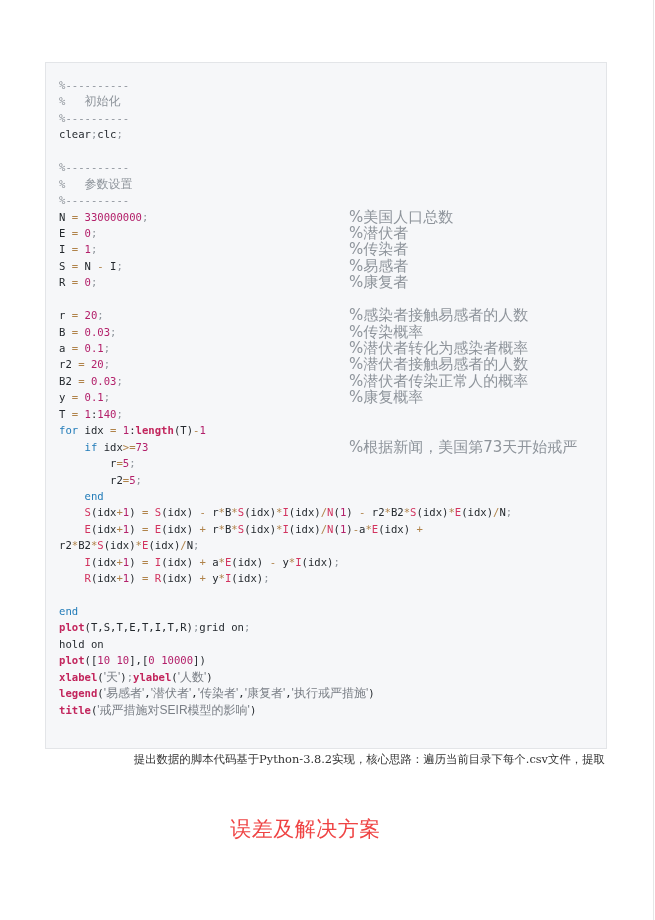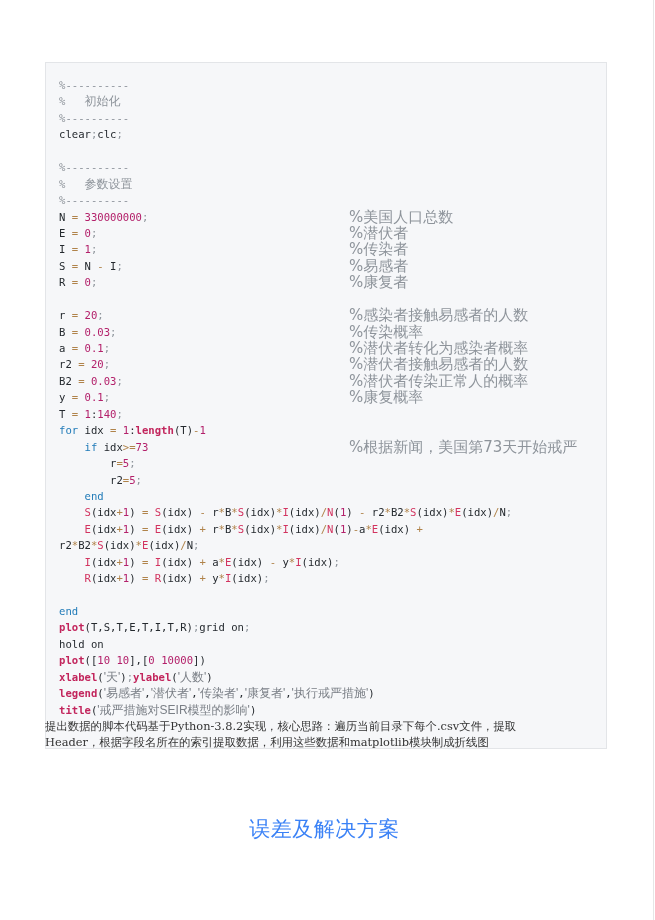--- a/index.html
+++ b/index.html
@@ -26,35 +26,34 @@
   .kw { color:#1f7ab8;margin-top:45px; }
   .fn { color:#c2255c;font-weight:bold; }
   .var { color:#d2335f; }
   .str { color:#7a7f86; }
   .cm-right {
     position:absolute; left:290px; top:0;
     color:#8e949b; font-family: "DejaVu Sans", sans-serif; font-size:15px;
   }
   .cn { font-family:Liberation Sans, sans-serif; font-size:12px; }
   .para {
-    position:absolute; left:45px; top:718px; width:560px;
-    font-family:"DejaVu Serif", serif; font-size:11.4px; line-height:16px; color:#333;
+    position:absolute; left:45px; top:751px; width:560px;
+    font-family:"DejaVu Serif", serif; font-size:11.4px; line-height:16px; color:#333;text-align:right;
   }
   .heading {
     position:absolute; left:0; top:815px; width:611px; text-align:center;
-    font-family:"DejaVu Serif", serif; font-size:21px; color:#3b82f6; letter-spacing:0.5px;margin-left:19px;
+    font-family:"DejaVu Serif", serif; font-size:21px; color:#ef4444; letter-spacing:0.5px;
   }
 </style>
 </head>
 <body>
 
 <div class="page-edge"></div>
 
 <div class="code-block">
   <div class="code-lines" id="code-lines"><div class="ln"><span class="cm">%----------</span></div><div class="ln"><span class="cm">%   <span class="cn">初始化</span></span></div><div class="ln"><span class="cm">%----------</span></div><div class="ln">clear<span class="cm">;</span>clc<span class="cm">;</span></div><div class="ln">&nbsp;</div><div class="ln"><span class="cm">%----------</span></div><div class="ln"><span class="cm">%   <span class="cn">参数设置</span></span></div><div class="ln"><span class="cm">%----------</span></div><div class="ln">N <span class="op">=</span> <span class="num">330000000</span><span class="cm">;</span><span class="cm-right">%美国人口总数</span></div><div class="ln">E <span class="op">=</span> <span class="num">0</span><span class="cm">;</span><span class="cm-right">%潜伏者</span></div><div class="ln">I <span class="op">=</span> <span class="num">1</span><span class="cm">;</span><span class="cm-right">%传染者</span></div><div class="ln">S <span class="op">=</span> N <span class="op">-</span> I<span class="cm">;</span><span class="cm-right">%易感者</span></div><div class="ln">R <span class="op">=</span> <span class="num">0</span><span class="cm">;</span><span class="cm-right">%康复者</span></div><div class="ln">&nbsp;</div><div class="ln">r <span class="op">=</span> <span class="num">20</span><span class="cm">;</span><span class="cm-right">%感染者接触易感者的人数</span></div><div class="ln">B <span class="op">=</span> <span class="num">0.03</span><span class="cm">;</span><span class="cm-right">%传染概率</span></div><div class="ln">a <span class="op">=</span> <span class="num">0.1</span><span class="cm">;</span><span class="cm-right">%潜伏者转化为感染者概率</span></div><div class="ln">r2 <span class="op">=</span> <span class="num">20</span><span class="cm">;</span><span class="cm-right">%潜伏者接触易感者的人数</span></div><div class="ln">B2 <span class="op">=</span> <span class="num">0.03</span><span class="cm">;</span><span class="cm-right">%潜伏者传染正常人的概率</span></div><div class="ln">y <span class="op">=</span> <span class="num">0.1</span><span class="cm">;</span><span class="cm-right">%康复概率</span></div><div class="ln">T <span class="op">=</span> <span class="num">1</span>:<span class="num">140</span><span class="cm">;</span></div><div class="ln"><span class="kw">for</span> idx <span class="op">=</span> <span class="num">1</span>:<span class="fn">length</span>(T)<span class="op">-</span><span class="num">1</span></div><div class="ln">    <span class="kw">if</span> idx<span class="op">&gt;</span><span class="op">=</span><span class="num">73</span><span class="cm-right">%根据新闻，美国第73天开始戒严</span></div><div class="ln">        r<span class="op">=</span><span class="num">5</span><span class="cm">;</span></div><div class="ln">        r2<span class="op">=</span><span class="num">5</span><span class="cm">;</span></div><div class="ln">    <span class="kw">end</span></div><div class="ln">    <span class="var">S</span>(idx<span class="op">+</span><span class="num">1</span>) <span class="op">=</span> <span class="var">S</span>(idx) <span class="op">-</span> r<span class="op">*</span>B<span class="op">*</span><span class="var">S</span>(idx)<span class="op">*</span><span class="var">I</span>(idx)<span class="op">/</span><span class="var">N</span>(<span class="num">1</span>) <span class="op">-</span> r2<span class="op">*</span>B2<span class="op">*</span><span class="var">S</span>(idx)<span class="op">*</span><span class="var">E</span>(idx)<span class="op">/</span>N<span class="cm">;</span></div><div class="ln">    <span class="var">E</span>(idx<span class="op">+</span><span class="num">1</span>) <span class="op">=</span> <span class="var">E</span>(idx) <span class="op">+</span> r<span class="op">*</span>B<span class="op">*</span><span class="var">S</span>(idx)<span class="op">*</span><span class="var">I</span>(idx)<span class="op">/</span><span class="var">N</span>(<span class="num">1</span>)<span class="op">-</span>a<span class="op">*</span><span class="var">E</span>(idx) <span class="op">+</span></div><div class="ln">r2<span class="op">*</span>B2<span class="op">*</span><span class="var">S</span>(idx)<span class="op">*</span><span class="var">E</span>(idx)<span class="op">/</span>N<span class="cm">;</span></div><div class="ln">    <span class="var">I</span>(idx<span class="op">+</span><span class="num">1</span>) <span class="op">=</span> <span class="var">I</span>(idx) <span class="op">+</span> a<span class="op">*</span><span class="var">E</span>(idx) <span class="op">-</span> y<span class="op">*</span><span class="var">I</span>(idx)<span class="cm">;</span></div><div class="ln">    <span class="var">R</span>(idx<span class="op">+</span><span class="num">1</span>) <span class="op">=</span> <span class="var">R</span>(idx) <span class="op">+</span> y<span class="op">*</span><span class="var">I</span>(idx)<span class="cm">;</span></div><div class="ln">&nbsp;</div><div class="ln"><span class="kw">end</span></div><div class="ln"><span class="fn">plot</span>(T,S,T,E,T,I,T,R)<span class="cm">;</span>grid on<span class="cm">;</span></div><div class="ln">hold on</div><div class="ln"><span class="fn">plot</span>([<span class="num">10</span> <span class="num">10</span>],[<span class="num">0</span> <span class="num">10000</span>])</div><div class="ln"><span class="fn">xlabel</span>(<span class="str cn">'天'</span>)<span class="cm">;</span><span class="fn">ylabel</span>(<span class="str cn">'人数'</span>)</div><div class="ln"><span class="fn">legend</span>(<span class="str cn">'易感者'</span>,<span class="str cn">'潜伏者'</span>,<span class="str cn">'传染者'</span>,<span class="str cn">'康复者'</span>,<span class="str cn">'执行戒严措施'</span>)</div><div class="ln"><span class="fn">title</span>(<span class="str cn">'戒严措施对SEIR模型的影响'</span>)</div></div>
 </div>
 
 <div class="para">
   <div>提出数据的脚本代码基于Python-3.8.2实现，核心思路：遍历当前目录下每个.csv文件，提取</div>
-  <div>Header，根据字段名所在的索引提取数据，利用这些数据和matplotlib模块制成折线图</div>
 </div>
 
 <div class="heading">误差及解决方案</div>
 
 </body></html>

